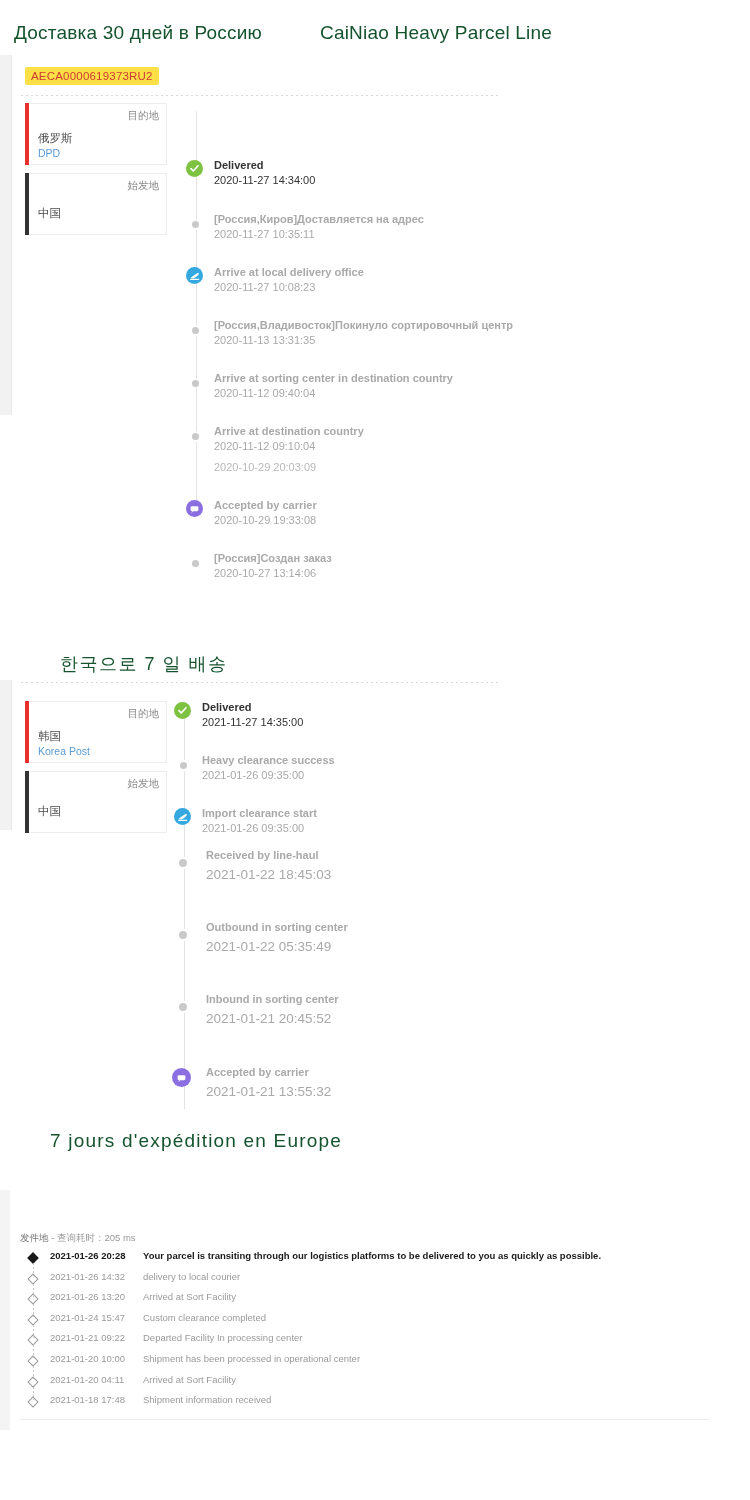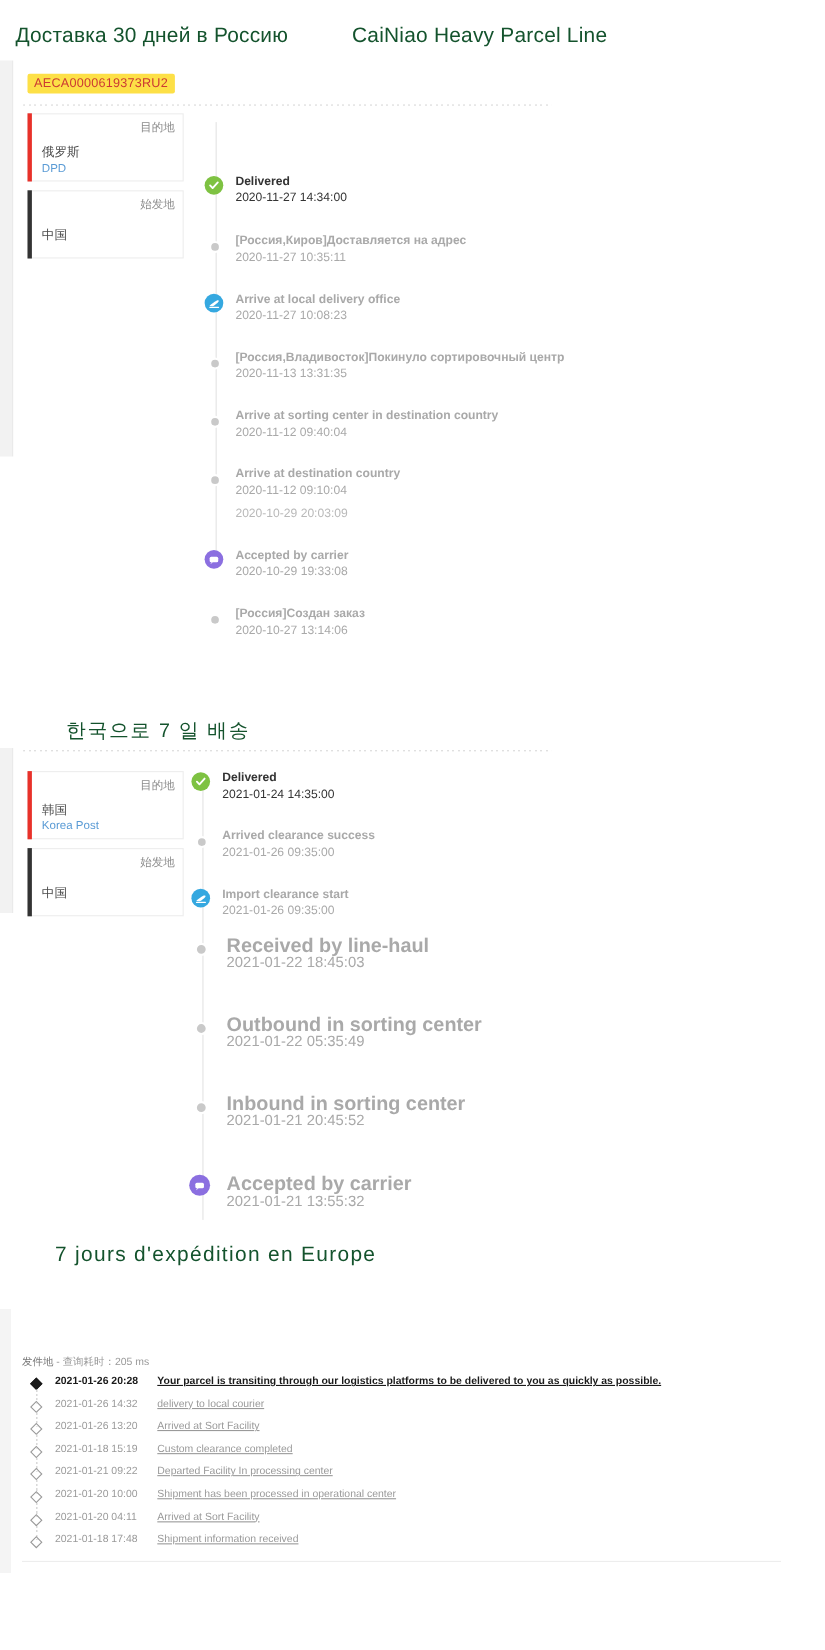--- a/index.html
+++ b/index.html
@@ -89,21 +89,21 @@
   }
   .tlrow .time{
     position:absolute;left:27px;top:13px;font-size:11px;color:#a9a9a9;
     white-space:nowrap;
   }
   .tlrow.cur .title{color:#333;font-weight:600;}
   .tlrow.cur .time{color:#333;}
   .tlrow.clip .time{top:-2px;color:#b9b9b9;}
 
   
-  .tlrow.lg .title{font-size:18px;top:-4px;}
+  .tlrow.lg .title{font-size:11px;top:-4px;}
   .tlrow.lg .time{font-size:13.5px;top:14px;}
   .tlrow.lg .title,.tlrow.lg .time{left:31px;}
   .tlrow.lg .dot{left:2px;top:4px;width:8px;height:8px;}
   .tlrow.lg .ic{width:19px;height:19px;left:-3px;top:-2px;}
 
   
   .detail{position:absolute;left:0;top:1190px;width:750px;}
   .detail .leftband{position:absolute;left:0;top:0;width:10px;height:240px;background:#f4f4f4;}
   .meta{
     position:absolute;left:20px;top:42px;font-size:9.5px;color:#999;white-space:nowrap;
@@ -116,21 +116,21 @@
   }
   .drow.first .marker{background:#1a1a1a;border-color:#1a1a1a;}
   .drow .vline{
     position:absolute;left:32.5px;top:13px;width:1px;height:13px;
     background-image:repeating-linear-gradient(to bottom,#c9c9c9 0 2px,transparent 2px 4px);
   }
   .drow .dtime{
     position:absolute;left:50px;top:0;font-size:9.5px;color:#9a9a9a;white-space:nowrap;
   }
   .drow .dtext{
-    position:absolute;left:143px;top:0;font-size:9.5px;color:#9a9a9a;white-space:nowrap;text-decoration:underline;
+    position:absolute;left:143px;top:0;font-size:9.5px;color:#9a9a9a;white-space:nowrap;
   }
   .drow.first .dtime,.drow.first .dtext{color:#1a1a1a;font-weight:bold;}
   .detail .bottomline{
     position:absolute;left:20px;top:229px;width:690px;height:1px;background:#ededed;
   }
 </style>
 </head>
 <body>
 
 <div class="heading ru">Доставка 30 дней в Россию</div>
@@ -242,25 +242,25 @@
 
 <div class="tl" id="tl-ko" style="left:175px;top:703px;width:520px;">
   <div class="spine" style="height:400px;"></div>
 <div class="tlrow cur" style="top: 0px;">
       <div class="ic green">
         <svg width="11" height="11" viewBox="0 0 11 11">
           <path d="M2 5.6 L4.3 8 L9 2.8" stroke="#fff" stroke-width="1.7" fill="none" stroke-linecap="round" stroke-linejoin="round"></path>
         </svg>
       </div>
       <div class="title">Delivered</div>
-      <div class="time">2021-01-24 14:35:00</div>
+      <div class="time">2021-11-27 14:35:00</div>
     </div>
     <div class="tlrow" style="top: 53px;">
       <div class="dot"></div>
-      <div class="title">Arrived clearance success</div>
+      <div class="title">Heavy clearance success</div>
       <div class="time">2021-01-26 09:35:00</div>
     </div>
     <div class="tlrow" style="top: 106px;">
       <div class="ic blue">
         <svg width="12" height="12" viewBox="0 0 12 12">
           <path d="M1.4 8.2 C3 6.6 5.4 4.6 8.2 3.2 C9.4 2.6 10.4 3.4 9.6 4.4 C8.4 5.9 6.6 7.3 4.6 8.3 Z" fill="#fff"></path>
           <rect x="1.2" y="8.8" width="9" height="1.1" rx="0.5" fill="#fff"></rect>
         </svg>
       </div>
       <div class="title">Import clearance start</div>
@@ -313,21 +313,21 @@
       </div>
       <div class="drow" style="top: 101.2px;">
         <div class="marker"></div>
         <div class="vline"></div>
         <div class="dtime">2021-01-26 13:20</div>
         <div class="dtext">Arrived at Sort Facility</div>
       </div>
       <div class="drow" style="top: 121.8px;">
         <div class="marker"></div>
         <div class="vline"></div>
-        <div class="dtime">2021-01-18 15:19</div>
+        <div class="dtime">2021-01-24 15:47</div>
         <div class="dtext">Custom clearance completed</div>
       </div>
       <div class="drow" style="top: 142.4px;">
         <div class="marker"></div>
         <div class="vline"></div>
         <div class="dtime">2021-01-21 09:22</div>
         <div class="dtext">Departed Facility In processing center</div>
       </div>
       <div class="drow" style="top: 163px;">
         <div class="marker"></div>

